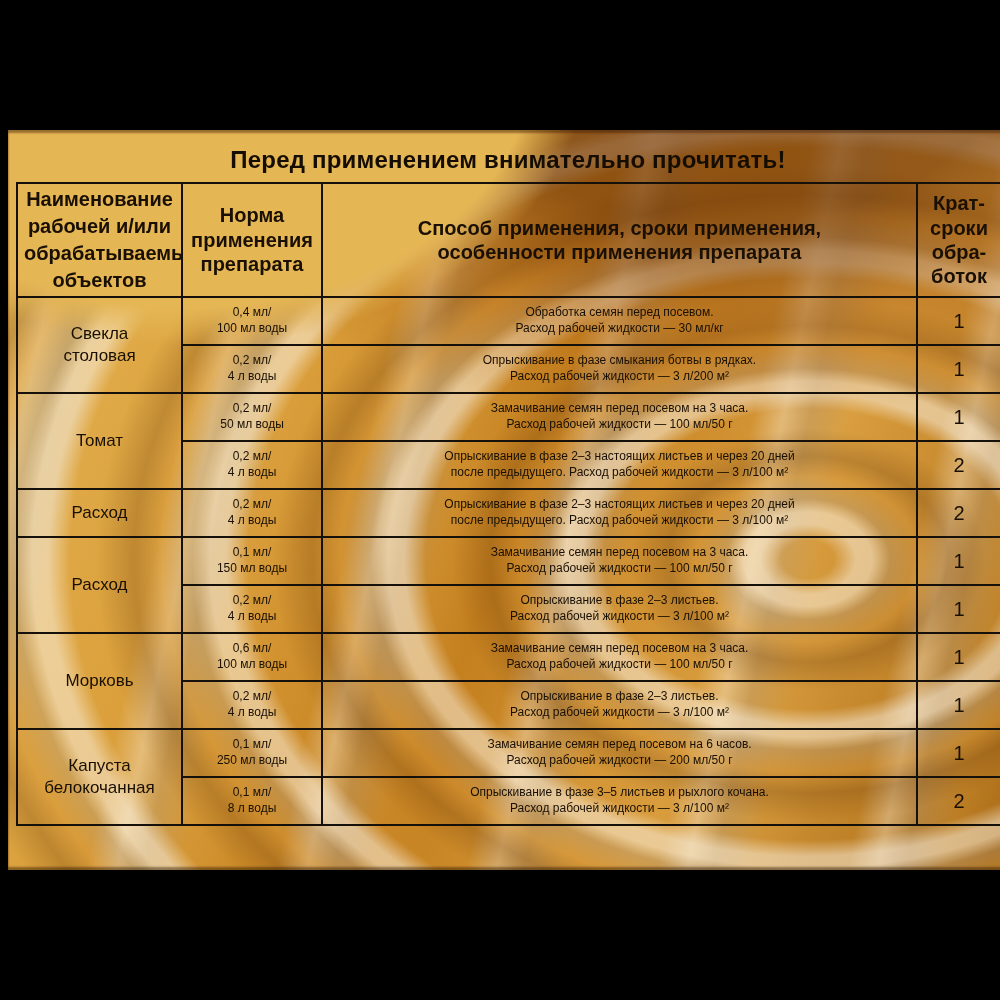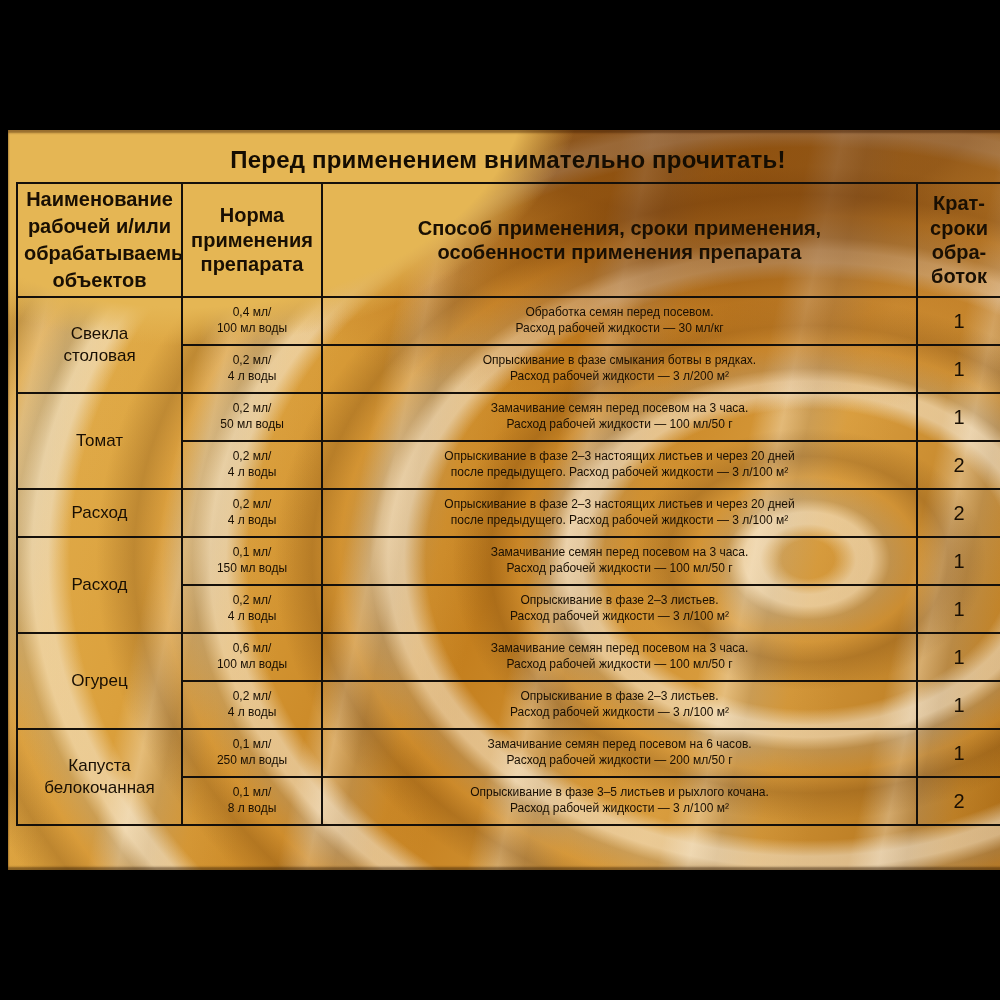--- a/index.html
+++ b/index.html
@@ -137,21 +137,21 @@
             <td class="times-cell">1</td>
           </tr>
           <tr>
             <td class="pre dose-cell">0,2 мл/
 4 л воды</td>
             <td class="pre method-cell">Опрыскивание в фазе 2–3 листьев.
 Расход рабочей жидкости — 3 л/100 м²</td>
             <td class="times-cell">1</td>
           </tr>
           <tr>
-            <td rowspan="2" class="pre name-cell">Огурец</td>
+            <td rowspan="2" class="pre name-cell">Морковь</td>
             <td class="pre dose-cell">0,6 мл/
 100 мл воды</td>
             <td class="pre method-cell">Замачивание семян перед посевом на 3 часа.
 Расход рабочей жидкости — 100 мл/50 г</td>
             <td class="times-cell">1</td>
           </tr>
           <tr>
             <td class="pre dose-cell">0,2 мл/
 4 л воды</td>
             <td class="pre method-cell">Опрыскивание в фазе 2–3 листьев.

